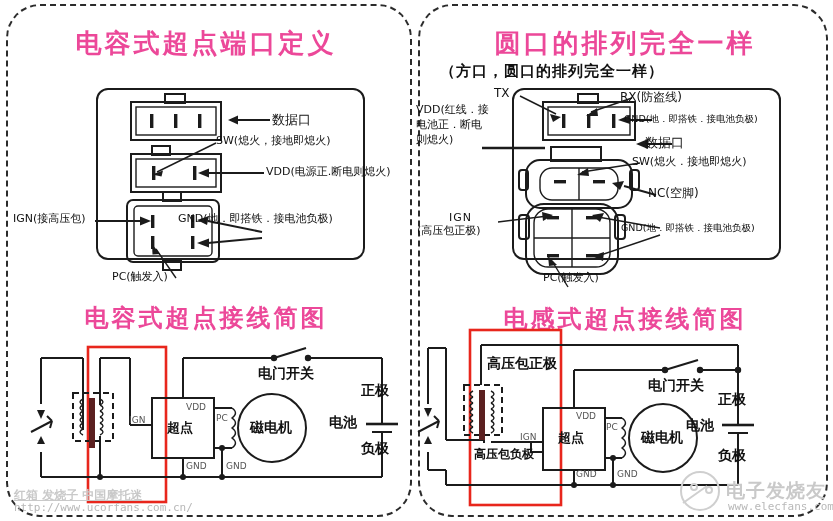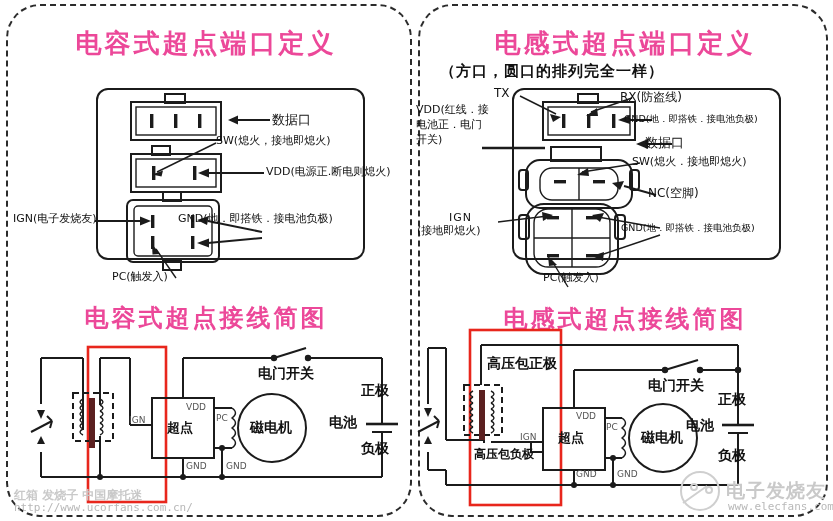--- a/index.html
+++ b/index.html
@@ -87,21 +87,21 @@
     <line class="ln med" x1="208" y1="243" x2="262" y2="238"></line>
     <polygon class="fillblack" points="197,243 209,238.5 209,247.5"></polygon>
 
     <line class="ln thin" x1="156" y1="249" x2="176" y2="278"></line>
     <polygon class="fillblack" points="152,244 160,254 152.5,254.5"></polygon>
   </svg>
 
   <div class="lbl" style="left:272px;top:112px;font-size:13px;">数据口</div>
   <div class="lbl" style="left:216px;top:134px;font-size:11px;">SW(熄火，接地即熄火)</div>
   <div class="lbl" style="left:266px;top:165px;font-size:11px;">VDD(电源正.断电则熄火)</div>
-  <div class="lbl" style="left:13px;top:212px;font-size:11px;">IGN(电子发烧友)</div>
+  <div class="lbl" style="left:13px;top:212px;font-size:11px;">IGN(接高压包)</div>
   <div class="lbl" style="left:178px;top:212px;font-size:11px;">GND(地．即搭铁．接电池负极)</div>
   <div class="lbl" style="left:112px;top:270px;font-size:11px;">PC(触发入)</div>
 
   <div class="title" style="left:26px;top:302px;width:360px;font-size:24px;">电容式超点接线简图</div>
 
   <svg width="833" height="521">
 
     <rect class="red" x="88" y="347" width="78" height="155"></rect>
 
     <line class="ln med" x1="41" y1="358" x2="41" y2="404"></line>
@@ -171,26 +171,26 @@
   <div class="lbl" style="left:329px;top:414px;font-size:14px;font-weight:bold;">电池</div>
   <div class="lbl" style="left:361px;top:440px;font-size:14px;font-weight:bold;">负极</div>
   <div class="lbl" style="left:250px;top:419px;font-size:14px;font-weight:bold;">磁电机</div>
   <div class="lbl" style="left:167px;top:420px;font-size:13px;font-weight:bold;">超点</div>
   <div class="lbl" style="left:186px;top:402px;font-size:9px;color:#555;">VDD</div>
   <div class="lbl" style="left:216px;top:413px;font-size:9px;color:#555;">PC</div>
   <div class="lbl" style="left:129px;top:415px;font-size:9px;color:#555;">IGN</div>
   <div class="lbl" style="left:186px;top:461px;font-size:9px;color:#555;">GND</div>
   <div class="lbl" style="left:226px;top:461px;font-size:9px;color:#555;">GND</div>
 
-  <div class="wm2" style="left:14px;top:487px;font-size:12px;">红箱  发烧子  中国摩托迷</div>
+  <div class="wm2" style="left:14px;top:487px;font-size:12px;text-decoration:underline;">红箱  发烧子  中国摩托迷</div>
   <div class="wm" style="left:14px;top:501px;font-size:11px;">http://www.ucorfans.com.cn/</div>
 
   <div class="panel" id="panel-right"></div>
 
-  <div class="title" style="left:440px;top:26px;width:370px;font-size:26px;">电感式超点端口定义</div>
+  <div class="title" style="left:440px;top:26px;width:370px;font-size:26px;">圆口的排列完全一样</div>
   <div class="subtitle" style="left:440px;top:62px;width:370px;font-size:15px;">（方口，圆口的排列完全一样）</div>
 
   <div class="ecu-body" style="left:512px;top:88px;width:265px;height:168px;"></div>
 
   <svg width="833" height="521">
 
     <rect class="ln med" x="543" y="102" width="92" height="38"></rect>
     <rect class="ln thin" x="548" y="107" width="82" height="28"></rect>
     <rect class="ln med" x="578" y="94" width="20" height="9"></rect>
     <rect class="fillblack" x="562" y="114" width="3.4" height="14"></rect>
@@ -252,25 +252,25 @@
     <polygon class="fillblack" points="592,256 604,252 603,261"></polygon>
 
     <line class="ln thin" x1="552" y1="261" x2="568" y2="287"></line>
     <polygon class="fillblack" points="548,256 557,265 549,266"></polygon>
   </svg>
 
   <div class="lbl" style="left:494px;top:86px;font-size:12px;">TX</div>
   <div class="lbl" style="left:620px;top:90px;font-size:12px;">RX(防盗线)</div>
   <div class="lbl" style="left:624px;top:113px;font-size:9.5px;">GND(地．即搭铁．接电池负极)</div>
   <div class="lbl" style="left:645px;top:135px;font-size:13px;">数据口</div>
-  <div class="lbl ml" style="left:416px;top:103px;width:76px;font-size:11px;">VDD(红线．接电池正．电门开关)</div>
+  <div class="lbl ml" style="left:416px;top:103px;width:76px;font-size:11px;">VDD(红线．接电池正．断电则熄火)</div>
   <div class="lbl" style="left:632px;top:155px;font-size:11px;">SW(熄火．接地即熄火)</div>
   <div class="lbl" style="left:648px;top:186px;font-size:12px;">NC(空脚)</div>
   <div class="lbl" style="left:449px;top:211px;font-size:11px;letter-spacing:1px;">IGN</div>
-  <div class="lbl" style="left:417px;top:224px;font-size:11px;">(接地即熄火)</div>
+  <div class="lbl" style="left:417px;top:224px;font-size:11px;">(高压包正极)</div>
   <div class="lbl" style="left:621px;top:222px;font-size:9.5px;">GND(地．即搭铁．接电池负极)</div>
   <div class="lbl" style="left:543px;top:271px;font-size:11px;">PC(触发入)</div>
 
   <div class="title" style="left:440px;top:303px;width:370px;font-size:24px;">电感式超点接线简图</div>
 
   <svg width="833" height="521">
     <rect class="red" x="470" y="330" width="91" height="175"></rect>
 
     <line class="ln med" x1="428" y1="348" x2="428" y2="404"></line>
     <line class="ln med" x1="428" y1="452" x2="428" y2="470"></line>

